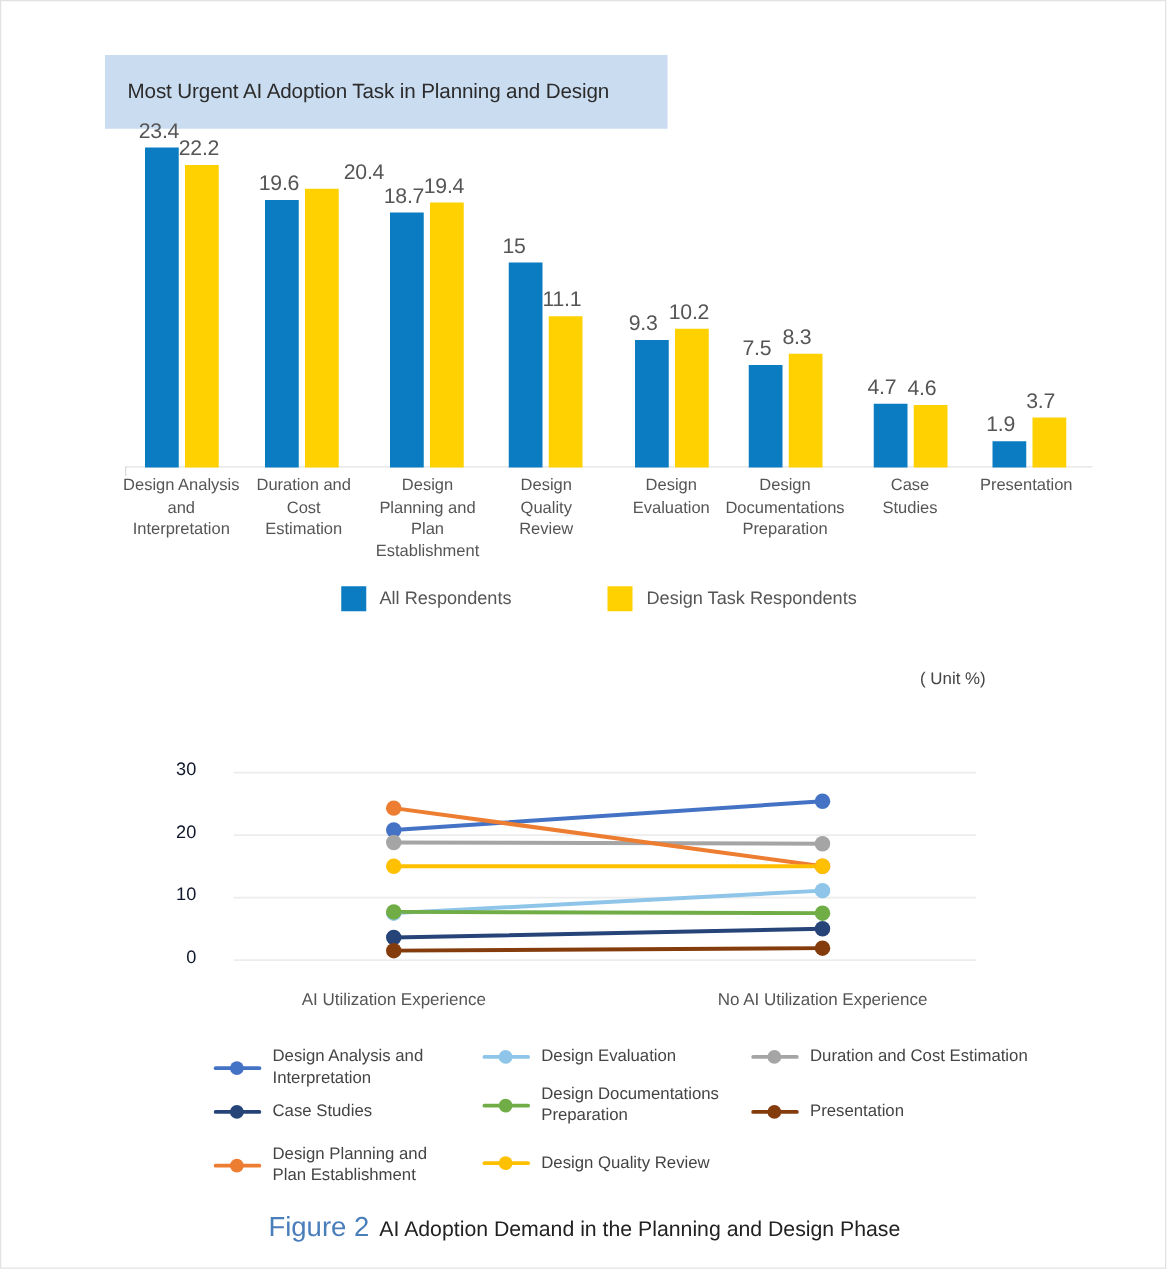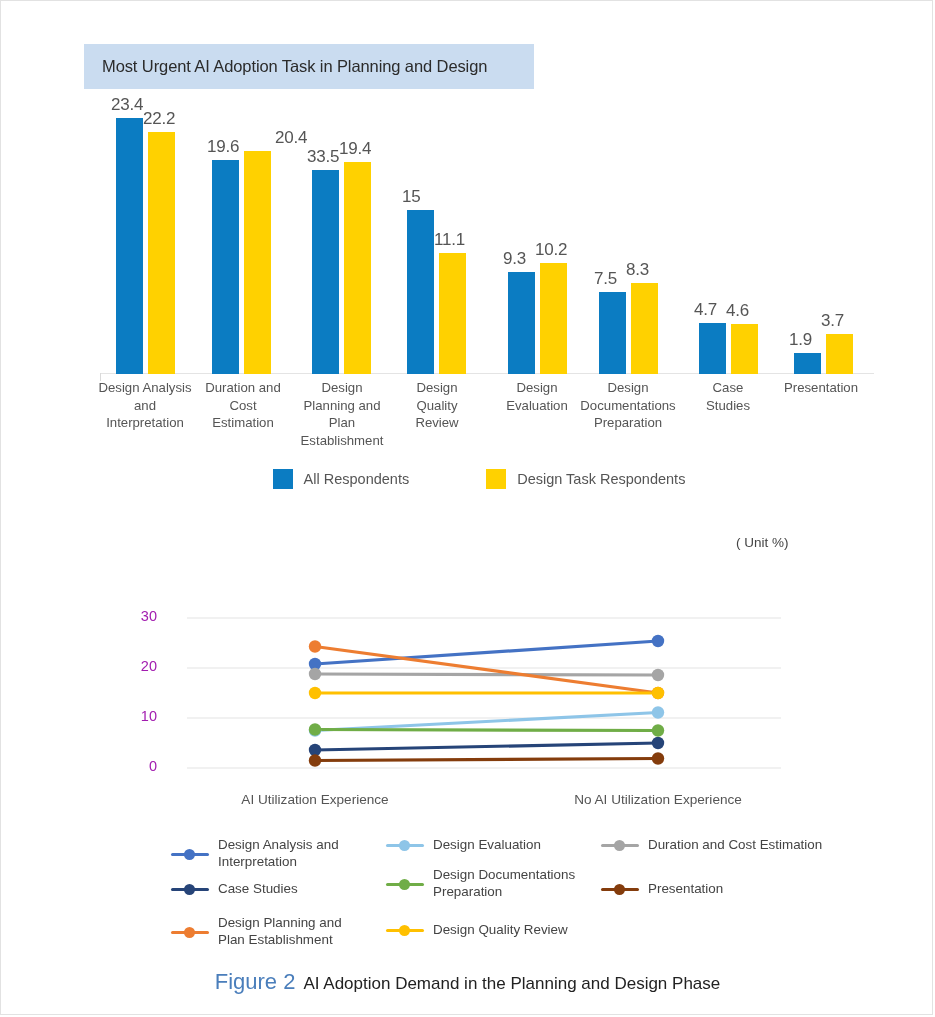--- a/index.html
+++ b/index.html
@@ -26,21 +26,21 @@
     align-items:center;
     box-sizing:border-box;
   }
   .band-title {
     font-size:16.5px;
     color:#2b2b2b;
     padding-left:18px;
     letter-spacing:-0.1px;
     white-space:nowrap;
   }
-  #band-1 { left:83px; top:43px; width:450px; height:45px; }
+  #band-1 { left:83px; top:43px; width:450px; height:59px; }
   #band-2 { left:83px; top:529px; width:450px; height:45px; }
 
   .unit-label {
     position:absolute;
     left:735px; top:534px;
     font-size:13.5px;
     color:#444;
     white-space:nowrap;
   }
 
@@ -115,21 +115,21 @@
     position:absolute;
     left:110px; top:605px;
     width:700px; height:215px;
   }
   #line-svg { position:absolute; left:0; top:0; }
   .ytick {
     position:absolute;
     width:36px;
     text-align:right;
     font-size:14.5px;
-    color:#a21caf;
+    color:#0f172a;
   }
   .xtick {
     position:absolute;
     top:186px;
     font-size:13.6px;
     color:#555;
     text-align:center;
     white-space:nowrap;
   }
 
@@ -213,21 +213,21 @@
         </div>
         <div class="bar-group" style="left: 108px; width: 70px;">
           <div class="bar series-a" style="height: 214.032px; background: rgb(11, 124, 194);"></div>
           <div class="bar-value" style="bottom: 217.032px; left: -1px;">19.6</div>
           <div class="bar series-b" style="height: 222.768px; background: rgb(255, 209, 0);"></div>
           <div class="bar-value" style="bottom: 225.768px; left: 31px; margin-left: 36px;">20.4</div>
           <div class="bar-cat" style="width: 92px; left: -11px;">Duration and Cost Estimation</div>
         </div>
         <div class="bar-group" style="left: 208px; width: 70px;">
           <div class="bar series-a" style="height: 204.204px; background: rgb(11, 124, 194);"></div>
-          <div class="bar-value" style="bottom: 207.204px; left: -1px;">33.5</div>
+          <div class="bar-value" style="bottom: 207.204px; left: -1px;">18.7</div>
           <div class="bar series-b" style="height: 211.848px; background: rgb(255, 209, 0);"></div>
           <div class="bar-value" style="bottom: 214.848px; left: 31px;">19.4</div>
           <div class="bar-cat" style="width: 96px; left: -14px;">Design Planning and Plan Establishment</div>
         </div>
         <div class="bar-group" style="left: 303px; width: 70px;">
           <div class="bar series-a" style="height: 163.8px; background: rgb(11, 124, 194);"></div>
           <div class="bar-value" style="bottom: 166.8px; left: -1px;">15</div>
           <div class="bar series-b" style="height: 121.212px; background: rgb(255, 209, 0);"></div>
           <div class="bar-value" style="bottom: 124.212px; left: 31px;">11.1</div>
           <div class="bar-cat" style="width: 80px; left: -6px;">Design Quality Review</div>

